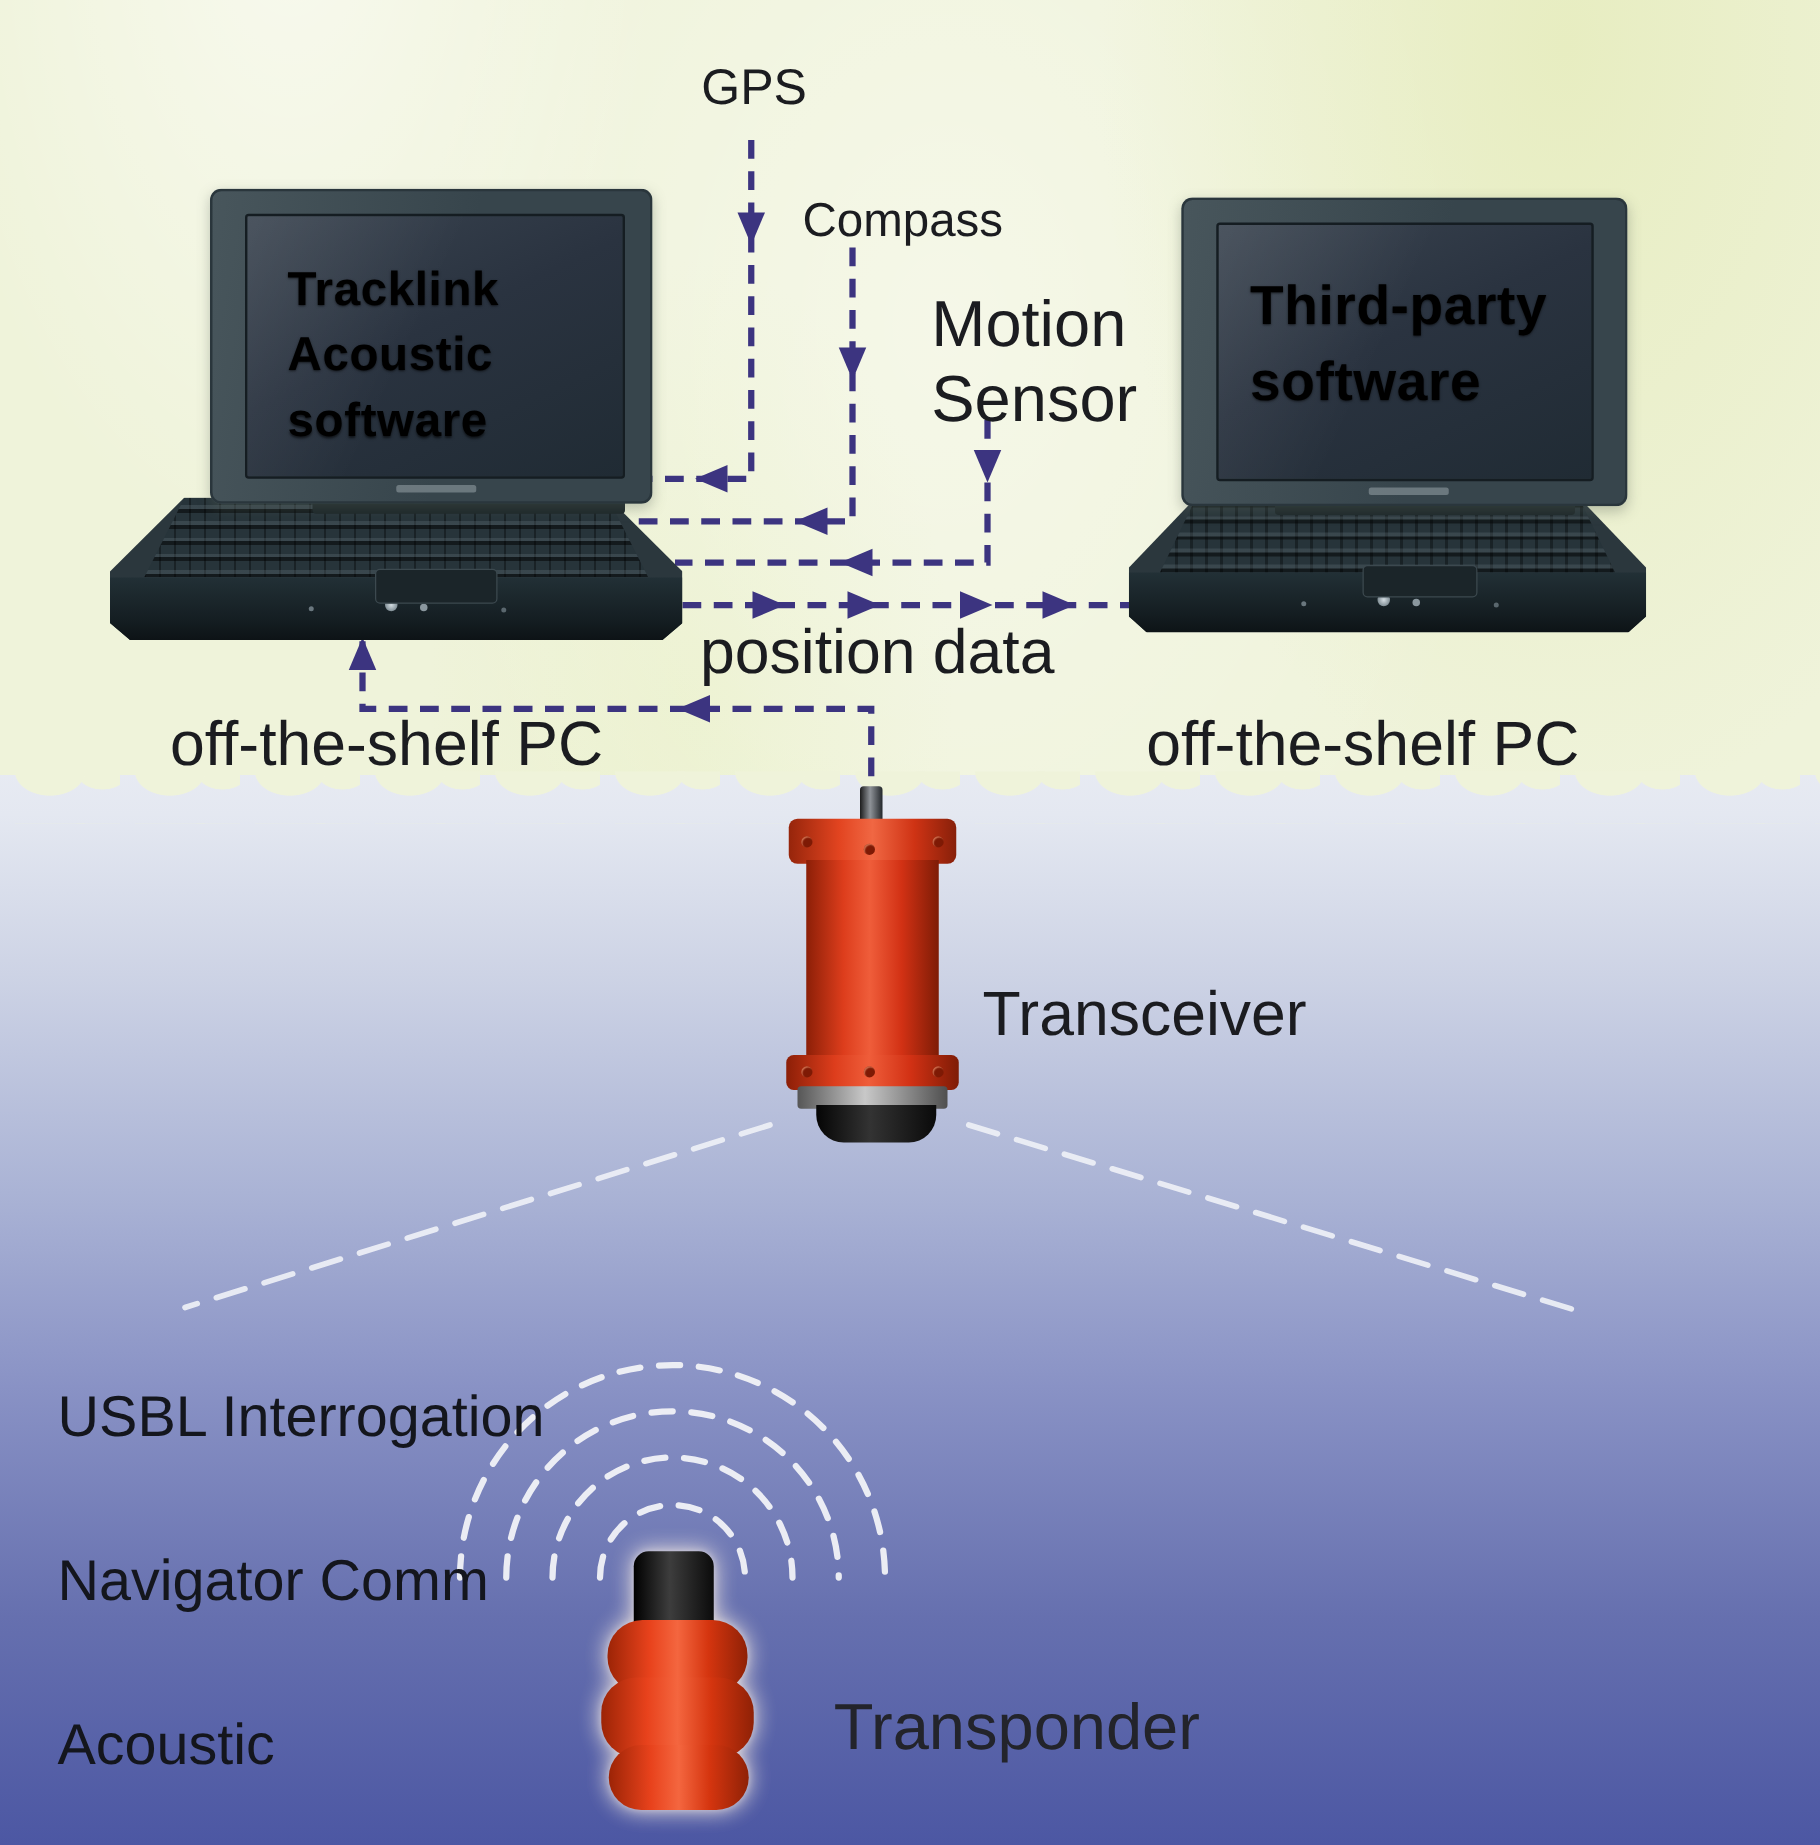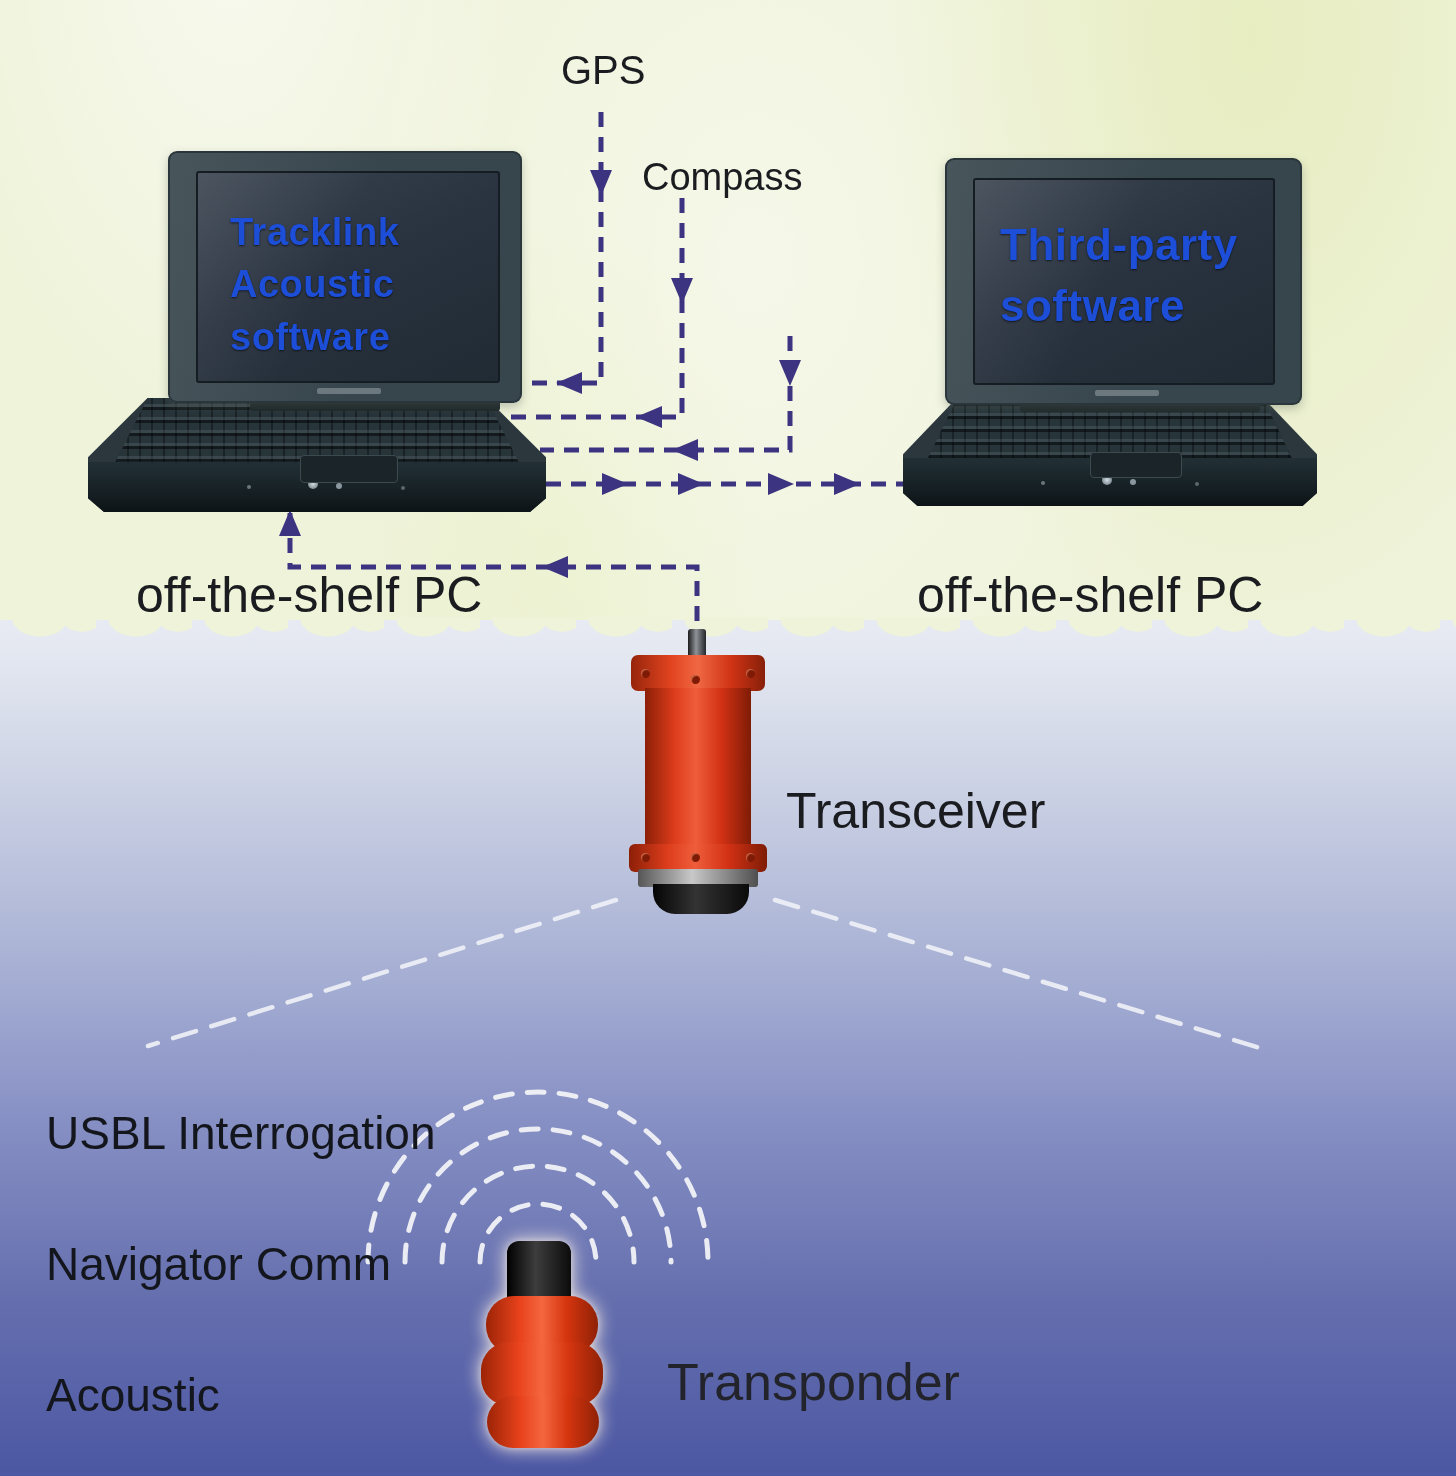--- a/index.html
+++ b/index.html
@@ -26,21 +26,21 @@
   .lid,.base,.screen,.keys,.front,.trackpad,.hinge{position:absolute;}
   .lid{background:linear-gradient(100deg,#48565c,#33414700 55%),#33414a;
     background-color:#37454c;border-radius:9px;
     box-shadow:0 4px 10px rgba(90,100,90,.35), inset 0 0 0 2px #2a363c;}
   .lid::after{content:"";position:absolute;bottom:9px;left:42%;width:64px;height:6px;
     background:#97a2a7;opacity:.55;border-radius:2px;}
   .screen{background:linear-gradient(155deg,#3a4450 0%,#2a3340 45%,#202b34 100%);
     border:2px solid #151d22;border-radius:3px;}
   .screen::before{content:"";position:absolute;inset:0;
     background:linear-gradient(115deg,rgba(255,255,255,.09),transparent 45%);}
-  .screen-text{position:absolute;font-weight:bold;color:#1d4ed8;letter-spacing:.5px;
+  .screen-text{position:absolute;font-weight:bold;color:#000000;letter-spacing:.5px;
     text-shadow:0 1px 2px rgba(0,0,0,.6);}
   .hinge{background:#1c2629;border-radius:3px;}
   .base{background:#2b373d;
     clip-path:polygon(13% 0,87% 0,100% 52%,100% 88%,96.5% 100%,3.5% 100%,0 88%,0 52%);
     box-shadow:0 8px 16px rgba(110,120,140,.35);}
   .keys{left:6%;right:6%;top:0;height:56%;
     clip-path:polygon(8% 0,92% 0,100% 100%,0 100%);
     background:
       repeating-linear-gradient(0deg,rgba(0,0,0,.5) 0 3px,rgba(105,120,128,.28) 3px 6px,rgba(0,0,0,0) 6px 13px),
       repeating-linear-gradient(90deg,rgba(0,0,0,.35) 0 2px,rgba(0,0,0,0) 2px 12px),
@@ -204,20 +204,23 @@
   <div class="tp-glow">
     <div class="dev tp-cap"></div>
     <div class="dev tp-neck"></div>
     <div class="dev tp-lobe tp-l1"></div>
     <div class="dev tp-lobe tp-l2"></div>
     <div class="dev tp-lobe tp-l3"></div>
   </div>
 
   <div class="label lbl-gps">GPS</div>
   <div class="label lbl-compass">Compass</div>
+  <div class="label lbl-motion">Motion
+Sensor</div>
+  <div class="label lbl-posdata">position data</div>
   <div class="label lbl-off-left">off-the-shelf PC</div>
   <div class="label lbl-off-right">off-the-shelf PC</div>
   <div class="label lbl-transceiver">Transceiver</div>
   <div class="label lbl-transponder">Transponder</div>
 
   <div class="label usbl lbl-usbl-left">
     <div>USBL Interrogation</div>
     <div>Navigator Comm</div>
     <div>Acoustic</div>
   </div>

